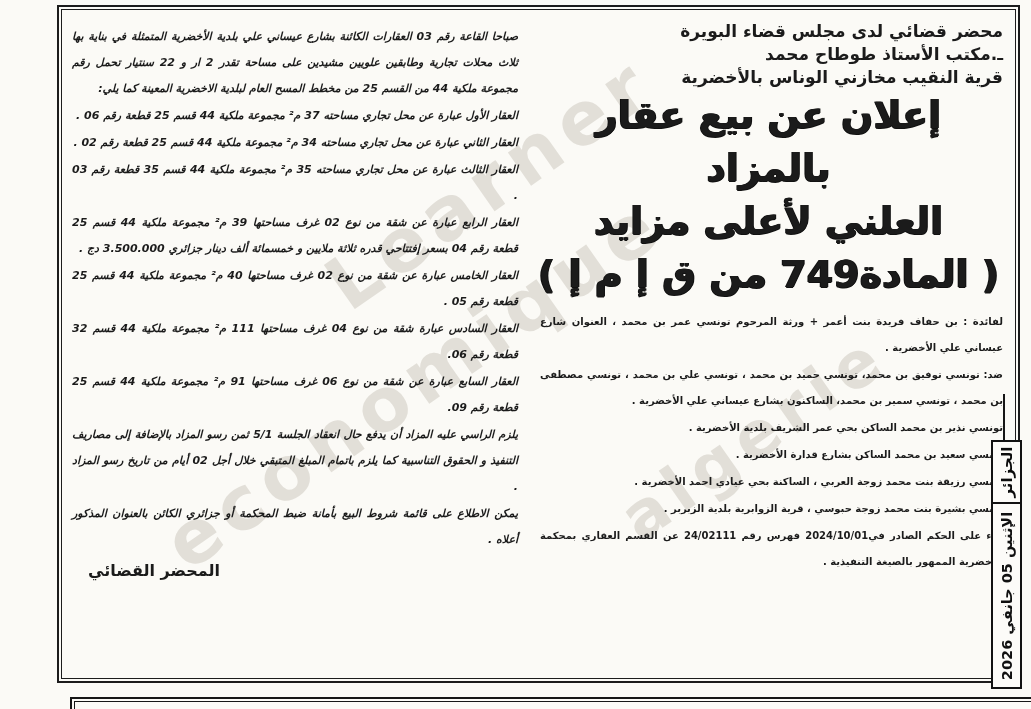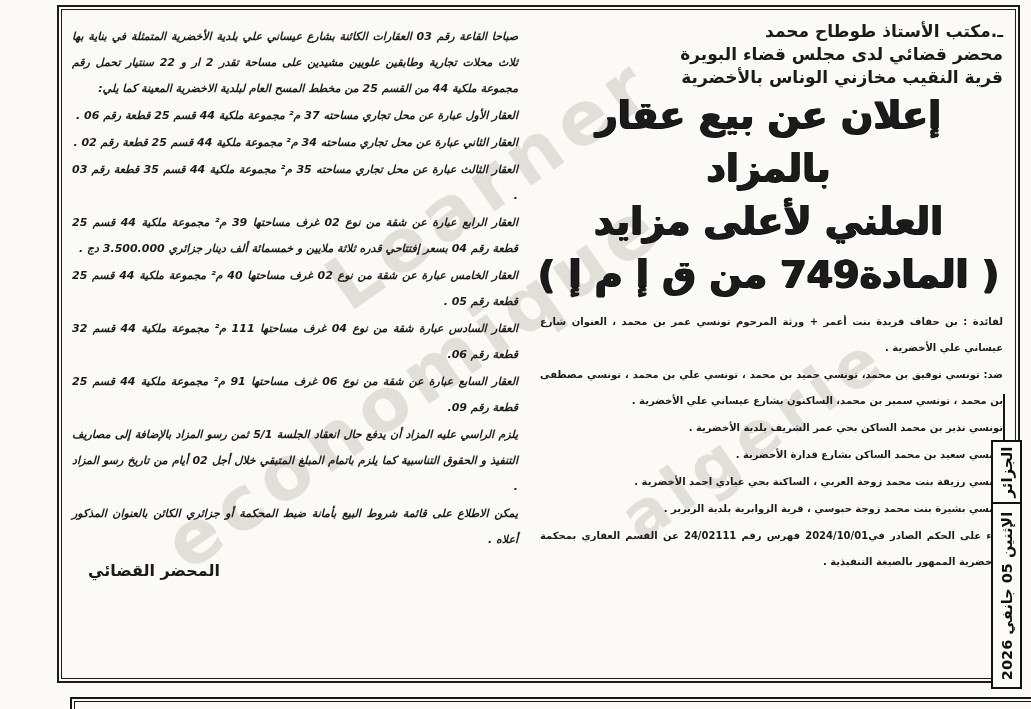--- a/index.html
+++ b/index.html
@@ -95,22 +95,22 @@
 
   <div class="wm wm-1">Learner</div>
   <div class="wm wm-2">economique</div>
   <div class="wm wm-3">algerie</div>
 
   <div class="notice-outer">
     <div class="notice-inner">
 
       <div class="col col-right">
         <div class="office-header">
+          <div>محضر قضائي لدى مجلس قضاء البويرة</div>
           <div>ـ.مكتب الأستاذ طوطاح محمد</div>
-          <div>محضر قضائي لدى مجلس قضاء البويرة</div>
           <div>قرية النقيب مخازني الوناس بالأخضرية</div>
         </div>
 
         <div class="notice-title">
           <div>إعلان عن بيع عقار بالمزاد</div>
           <div>العلني لأعلى مزايد</div>
           <div>( المادة749 من ق إ م إ )</div>
         </div>
 
         <div>

